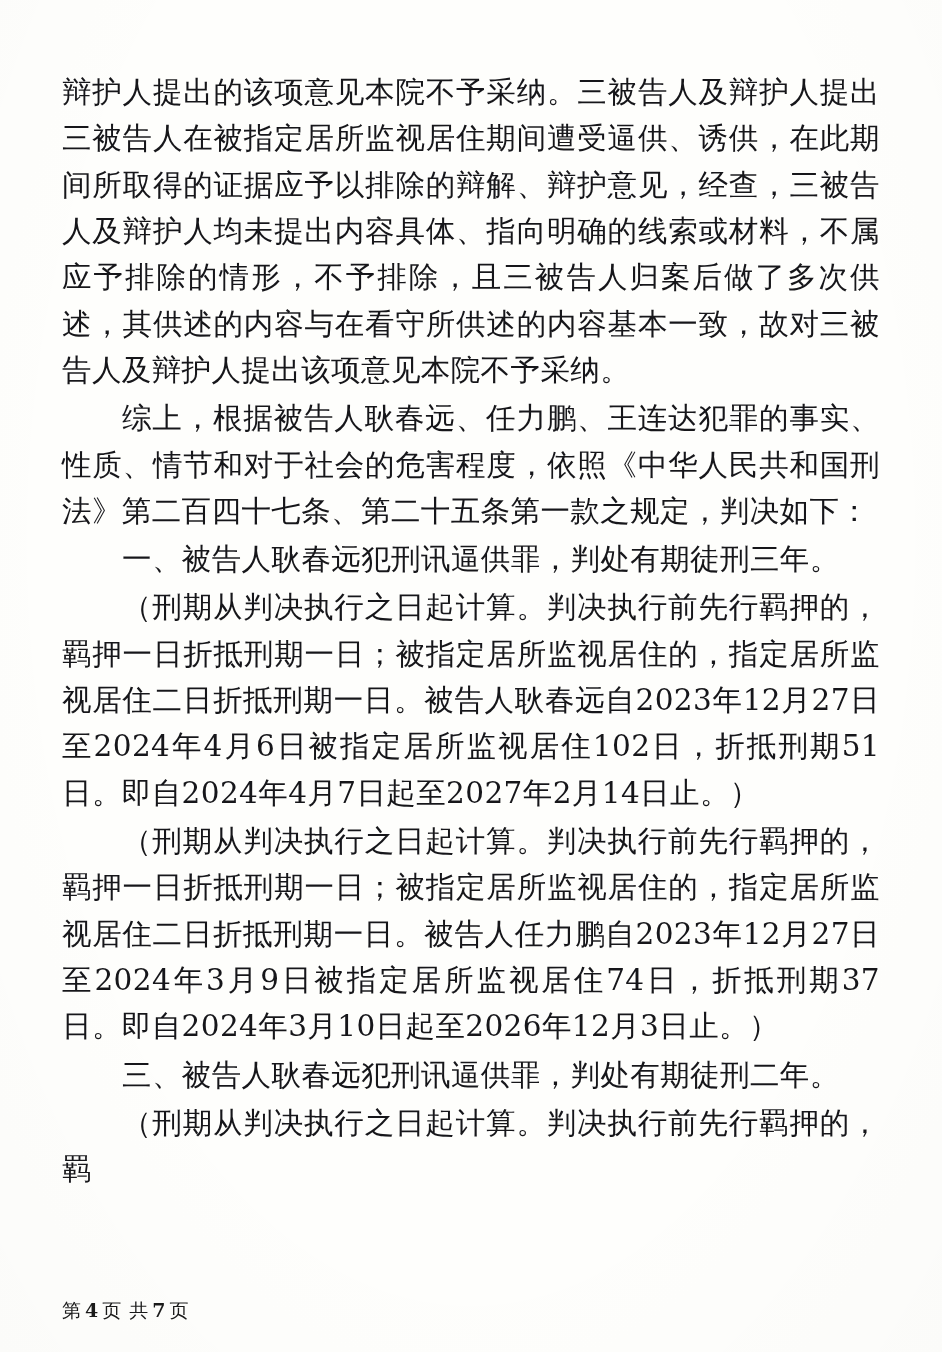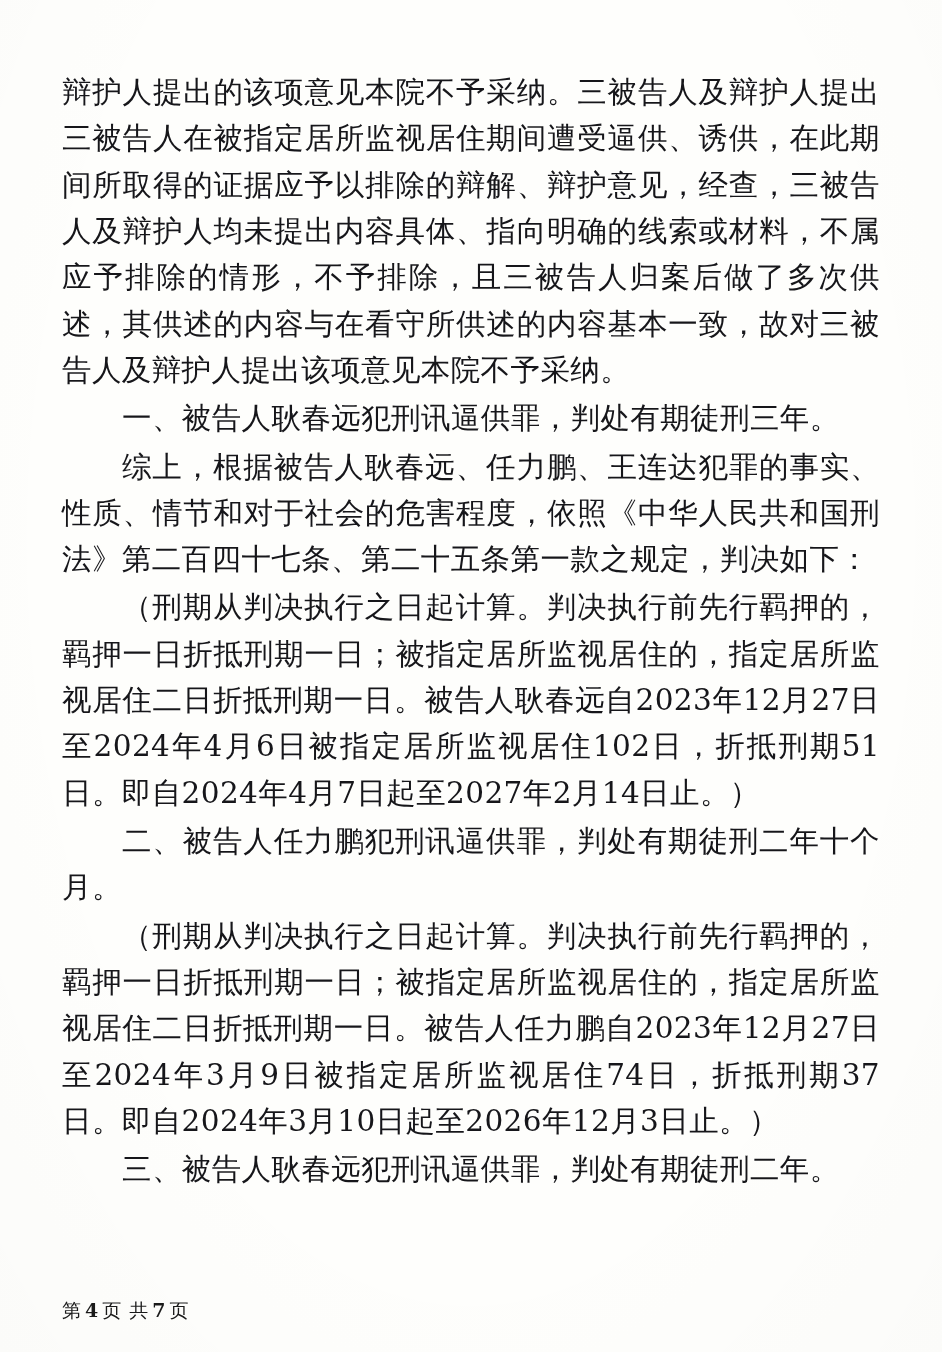--- a/index.html
+++ b/index.html
@@ -68,25 +68,25 @@
     padding: 0 3px;
   }
 </style>
 </head>
 <body>
 
 <div id="page">
 
   <div class="doc-body">
     <p class="para">辩护人提出的该项意见本院不予采纳。三被告人及辩护人提出三被告人在被指定居所监视居住期间遭受逼供、诱供，在此期间所取得的证据应予以排除的辩解、辩护意见，经查，三被告人及辩护人均未提出内容具体、指向明确的线索或材料，不属应予排除的情形，不予排除，且三被告人归案后做了多次供述，其供述的内容与在看守所供述的内容基本一致，故对三被告人及辩护人提出该项意见本院不予采纳。</p>
+    <p class="para indent2">综上，根据被告人耿春远、任力鹏、王连达犯罪的事实、性质、情节和对于社会的危害程度，依照《中华人民共和国刑法》第二百四十七条、第二十五条第一款之规定，判决如下：</p>
     <p class="para indent2">一、被告人耿春远犯刑讯逼供罪，判处有期徒刑三年。</p>
-    <p class="para indent2">综上，根据被告人耿春远、任力鹏、王连达犯罪的事实、性质、情节和对于社会的危害程度，依照《中华人民共和国刑法》第二百四十七条、第二十五条第一款之规定，判决如下：</p>
     <p class="para indent2">（刑期从判决执行之日起计算。判决执行前先行羁押的，羁押一日折抵刑期一日；被指定居所监视居住的，指定居所监视居住二日折抵刑期一日。被告人耿春远自2023年12月27日至2024年4月6日被指定居所监视居住102日，折抵刑期51日。即自2024年4月7日起至2027年2月14日止。）</p>
-    <p class="para indent2">二、被告人任力鹏犯刑讯逼供罪，判处有期徒刑二年十个月。</p>
     <p class="para indent2">（刑期从判决执行之日起计算。判决执行前先行羁押的，羁押一日折抵刑期一日；被指定居所监视居住的，指定居所监视居住二日折抵刑期一日。被告人任力鹏自2023年12月27日至2024年3月9日被指定居所监视居住74日，折抵刑期37日。即自2024年3月10日起至2026年12月3日止。）</p>
     <p class="para indent2">三、被告人耿春远犯刑讯逼供罪，判处有期徒刑二年。</p>
+    <p class="para indent2">（刑期从判决执行之日起计算。判决执行前先行羁押的，羁</p>
   </div>
 
   <div class="footer">
     <span>第</span><span class="num">4</span><span>页 共</span><span class="num">7</span><span>页</span>
   </div>
 
 </div>
 
 </body></html>

